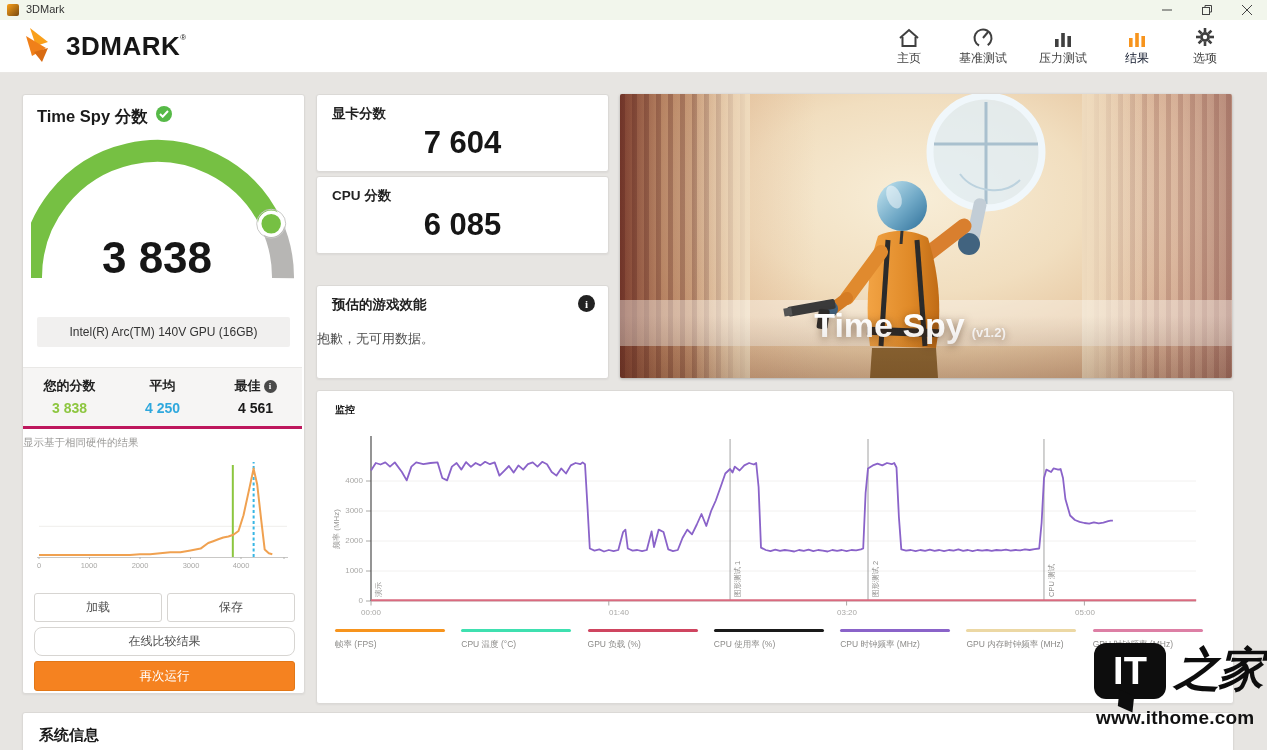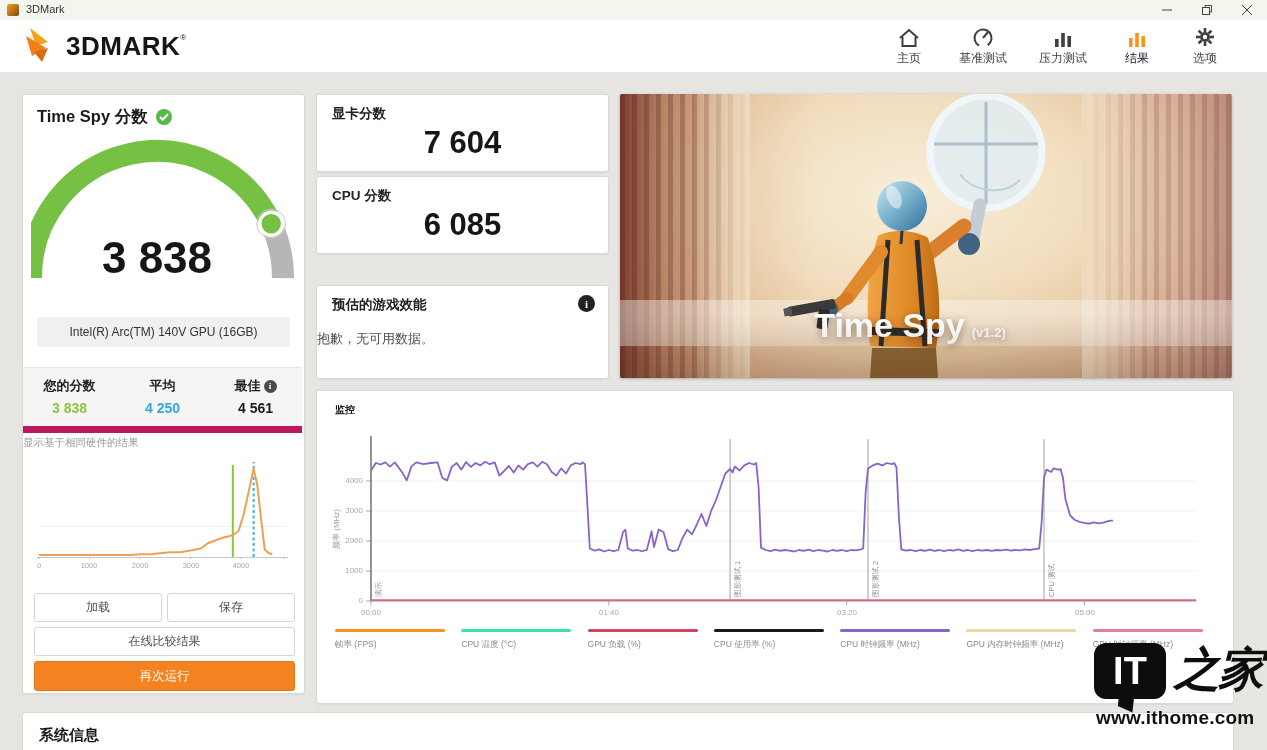--- a/index.html
+++ b/index.html
@@ -19,39 +19,39 @@
   .logo-reg{font-size:8px;vertical-align:top;position:relative;top:-9px;color:#161616;}
   .nav{right:28px;top:4px;display:flex;}
   .nav-item{width:62px;display:flex;flex-direction:column;align-items:center;padding:2px 3px;cursor:pointer;}
   .nav-item.wide{width:74px;}
   .nav-icon{height:22px;display:flex;align-items:flex-end;justify-content:center;}
   .nav-label{font-size:12px;color:#3f3f3f;margin-top:2px;white-space:nowrap;}
   .nav-item.active .nav-label{color:#0f172a;}
   
   .card{background:#fff;border:1px solid #dbd9d6;border-radius:3px;box-shadow:0 1px 2px rgba(0,0,0,.05);}
   .left-card{left:22px;top:94px;width:281px;height:598px;}
-  .lc-title{left:14px;top:11px;display:flex;align-items:center;font-size:16.5px;font-weight:bold;}
+  .lc-title{left:14px;top:11px;display:flex;align-items:flex-start;font-size:16.5px;font-weight:bold;}
   .chk{margin-left:8px;width:16px;height:16px;border-radius:50%;background:#56b947;display:flex;align-items:center;justify-content:center;}
   .gauge-score{left:8px;top:138px;width:252px;text-align:center;font-size:44px;font-weight:bold;color:#161616;}
   .gpu-bar{left:14px;top:222px;width:253px;height:30px;background:#f1f0ef;border-radius:2px;
            display:flex;align-items:center;justify-content:center;font-size:12px;color:#333;}
-  .stats{left:0;top:272px;width:279px;height:58px;background:#f6f5f4;border-top:1px solid #e9e8e6;border-bottom:7px solid #be185d;display:flex;}
+  .stats{left:0;top:272px;width:279px;height:58px;background:#f6f5f4;border-top:1px solid #e9e8e6;border-bottom:3px solid #be185d;display:flex;}
   .stat{flex:1;text-align:center;padding-top:9px;}
   .stat-label{font-size:13px;font-weight:bold;color:#222;display:flex;justify-content:center;align-items:center;gap:3px;}
   .stat-value{font-size:14px;font-weight:bold;margin-top:5px;}
   .mini-info{width:13px;height:13px;border-radius:50%;background:#4a4a4a;color:#fff;font-size:9px;font-weight:bold;
              display:inline-flex;align-items:center;justify-content:center;font-family:"Liberation Serif",serif;}
   .hist-title{left:0;top:341px;width:281px;text-align:left;font-size:10.5px;color:#9b9a98;}
   .hx{top:466px;width:36px;text-align:center;font-size:7.5px;color:#a9a8a6;}
   .hx0{left:-2px;}.hx1{left:48px;}.hx2{left:99px;}.hx3{left:150px;}.hx4{left:200px;}
   .btn{background:#fff;border:1px solid #d7d5d2;border-radius:3px;display:flex;align-items:center;justify-content:center;
        font-size:12px;color:#4d4d4d;cursor:pointer;}
   .btn-load{left:11px;top:498px;width:126px;height:27px;}
   .btn-save{left:144px;top:498px;width:126px;height:27px;}
-  .btn-compare{left:11px;top:532px;width:259px;height:27px;}
+  .btn-compare{left:11px;top:532px;width:259px;height:27px;border-radius:8px;}
   .btn-run{left:11px;top:566px;width:259px;height:28px;background:#f58220;border:1px solid #e27717;color:#fff;font-size:12.5px;}
   
   .g-card{left:316px;top:94px;width:291px;height:76px;}
   .c-card{left:316px;top:176px;width:291px;height:76px;}
   .games-card{left:316px;top:285px;width:291px;height:92px;}
   .mc-label{left:15px;top:10px;font-size:13.5px;font-weight:bold;color:#222;}
   .mc-value{left:0;top:30px;width:100%;text-align:center;font-size:31px;font-weight:bold;color:#161616;}
   .info-circle{right:13px;top:9px;width:17px;height:17px;border-radius:50%;background:#222;color:#fff;font-size:11px;
                font-weight:bold;display:flex;align-items:center;justify-content:center;font-family:"Liberation Serif",serif;}
   .games-body{left:0;top:44px;width:100%;text-align:left;font-size:13px;color:#4d4d4d;}
@@ -341,21 +341,21 @@
       <line x1="54" y1="45" x2="54" y2="210" stroke="#4d4d4d" stroke-width="1.2"></line>
       <polyline points="54.0,209.3 879.2,209.3" fill="none" stroke="#d96a7f" stroke-width="2" stroke-linejoin="round"></polyline>
       <polyline points="54.0,79.5 58.8,72.0 63.5,73.5 68.3,71.4 73.0,75.6 77.8,71.4 84.9,81.0 89.7,89.4 94.4,75.6 99.2,71.4 106.3,73.2 113.5,72.0 120.6,71.4 125.3,87.0 130.1,89.4 134.9,75.6 139.6,72.0 144.4,78.6 149.1,71.1 153.9,75.9 158.6,72.0 163.4,74.4 168.1,70.8 172.9,73.2 177.7,71.4 182.4,84.6 187.2,79.8 191.9,75.0 196.7,81.6 201.4,74.4 206.2,78.6 210.9,73.2 215.7,71.4 220.5,75.6 225.2,70.8 230.0,73.2 234.7,81.0 239.5,84.6 244.2,77.4 249.0,82.5 253.8,74.4 258.5,72.0 263.3,73.2 265.6,71.4 268.0,73.2 270.4,114.0 272.8,157.5 277.5,159.6 282.3,158.4 287.0,160.5 291.8,159.0 296.6,160.2 301.3,159.0 306.1,141.0 308.4,138.6 310.8,157.5 315.6,159.6 320.3,159.0 325.1,160.2 329.8,159.0 334.6,140.4 337.0,156.0 341.7,138.6 346.5,141.0 351.3,158.4 356.0,160.2 360.8,159.0 365.5,147.0 370.3,138.6 375.0,143.4 379.8,133.5 384.5,123.0 389.3,135.0 394.1,120.0 398.8,109.5 403.6,96.0 408.3,82.5 413.1,78.0 415.5,81.6 417.8,75.6 422.6,79.5 427.3,74.4 432.1,72.0 436.9,73.5 439.2,72.0 441.6,96.0 444.0,156.6 448.7,159.0 453.5,160.2 458.3,158.7 463.0,159.9 467.8,159.0 472.5,159.6 477.3,160.5 482.0,159.0 486.8,159.9 491.6,158.7 496.3,160.2 501.1,159.0 505.8,159.6 510.6,160.5 515.3,159.0 520.1,159.9 524.8,159.0 529.6,160.2 534.4,159.0 539.1,159.3 543.9,158.4 546.2,157.5 548.6,102.0 551.0,77.4 555.8,74.4 560.5,72.6 565.3,74.4 570.0,72.0 574.8,73.2 577.2,72.0 579.5,76.5 581.9,126.0 584.3,158.4 589.1,159.6 593.8,159.0 598.6,160.2 603.3,159.0 608.1,159.9 612.8,158.7 617.6,159.9 622.3,159.0 627.1,160.2 631.9,159.0 636.6,159.6 641.4,158.4 646.1,159.9 650.9,159.0 655.6,160.2 660.4,159.0 665.1,159.6 669.9,159.0 674.7,159.9 679.4,159.0 684.2,159.3 688.9,158.7 693.7,159.6 698.4,159.0 703.2,159.3 708.0,158.4 712.7,159.0 717.5,158.1 722.2,157.5 724.6,132.0 727.0,87.0 729.4,78.6 734.1,81.0 736.5,77.4 741.2,78.6 743.6,78.0 746.0,87.0 748.4,108.0 753.1,124.5 757.9,129.0 762.6,130.8 767.4,132.0 772.2,132.6 776.9,131.4 781.7,132.3 786.4,131.7 791.2,130.2 793.6,129.6 795.9,129.6" fill="none" stroke="#8a63c9" stroke-width="1.8" stroke-linejoin="round"></polyline>
     </svg>
   <div class="abs myt" style="top:85px;">4000</div>
   <div class="abs myt" style="top:115px;">3000</div>
   <div class="abs myt" style="top:145px;">2000</div>
   <div class="abs myt" style="top:175px;">1000</div>
   <div class="abs myt" style="top:205px;">0</div>
   <div class="abs mxt" style="left:34px;">00:00</div>
-  <div class="abs mxt" style="left:272px;">01:40</div>
+  <div class="abs mxt" style="left:272px;text-align:right;">01:40</div>
   <div class="abs mxt" style="left:510px;">03:20</div>
   <div class="abs mxt" style="left:748px;">05:00</div>
   <div class="abs sec-label" id="sec-0" style="left: 57px;">演示</div>
   <div class="abs sec-label" id="sec-1" style="left: 416.078px;">图形测试 1</div>
   <div class="abs sec-label" id="sec-2" style="left: 554.002px;">图形测试 2</div>
   <div class="abs sec-label" id="sec-3" style="left: 729.974px;">CPU 测试</div>
   <div class="legend abs">
     <div class="leg-item">
         <span class="leg-line" id="leg-line-0" style="background: rgb(247, 148, 29);"></span>
         <span class="leg-label">帧率 (FPS)</span>

